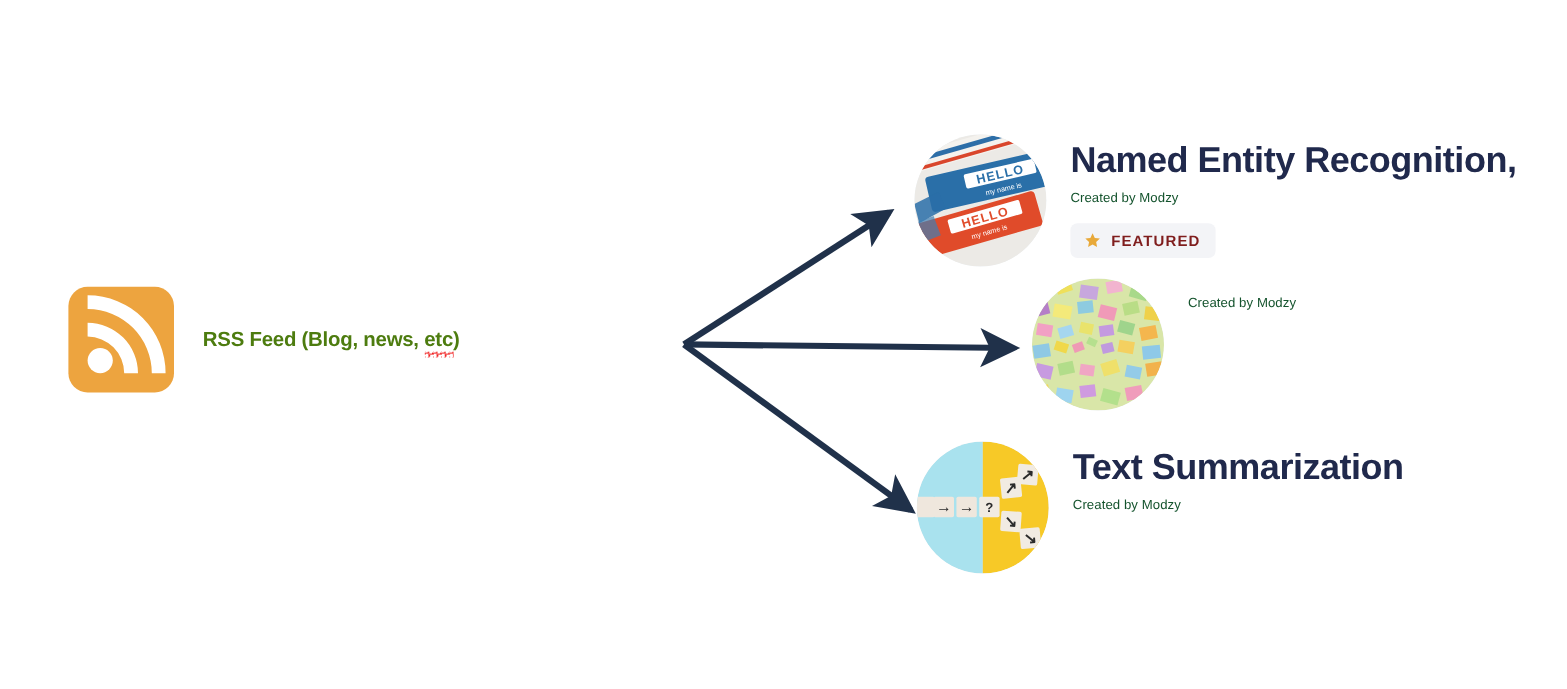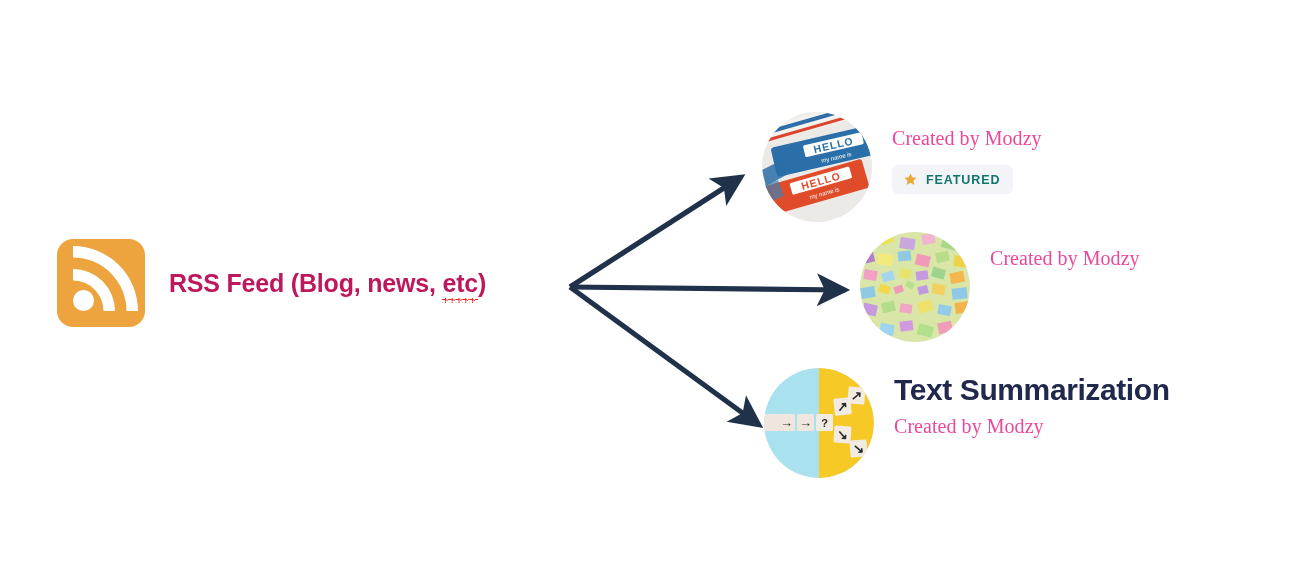--- a/index.html
+++ b/index.html
@@ -31,23 +31,23 @@
   .rss-icon {
     width: 88px;
     height: 88px;
     border-radius: 16px;
     background: #eda43f;
     position: relative;
     flex: 0 0 auto;
   }
   .rss-icon svg { display: block; }
   #source-label {
-    font-size: 25px;
+    font-size: 17px;
     font-weight: bold;
-    color: #be185d;
+    color: #4d7c0f;
     white-space: nowrap;
     letter-spacing: -0.2px;
     position: relative;
   }
   .spell-word {
     position: relative;
     display: inline-block;
   }
   .spell-word::after {
     content: "";
@@ -96,38 +96,37 @@
   .card-title {
     font-size: 30px;
     font-weight: bold;
     color: #20294c;
     letter-spacing: -0.4px;
     white-space: nowrap;
     line-height: 1.08;
   }
   .card-sub {
     margin-top: 9px;
-    font-size: 20px;
-    color: #ec4899;
+    font-size: 11px;
+    color: #14532d;
     white-space: nowrap;
     letter-spacing: 0.05px;
-    font-family: Liberation Serif, serif;
   }
   .badge {
     margin-top: 15px;
     display: inline-flex;
     align-items: center;
     gap: 8px;
     background: #f3f4f7;
     border-radius: 6px;
     padding: 7px 13px 7px 11px;
     font-size: 12.5px;
     font-weight: bold;
     letter-spacing: 0.9px;
-    color: #0f766e;
+    color: #7f1d1d;
     white-space: nowrap;
   }
   .badge svg { display: block; flex: 0 0 auto; }
 
   #card-ner   { left: 762px; top: 112px; }
   #card-topic { left: 860px; top: 232px; }
   #card-summ  { left: 764px; top: 368px; }
 
   
   #card-ner .card-title { overflow: visible; }
@@ -187,20 +186,21 @@
             <rect x="30" y="66" width="62" height="12" rx="1.5" fill="#ffffff"></rect>
             <text x="61" y="76" font-family="Liberation Sans, sans-serif" font-size="10.5" font-weight="bold" fill="#e04b2a" text-anchor="middle" letter-spacing="1">HELLO</text>
             <text x="61" y="87" font-family="Liberation Sans, sans-serif" font-size="6" fill="#ffffff" text-anchor="middle">my name is</text>
           </g>
           <path d="M0 58 L20 48 L26 62 L4 74 Z" fill="#2a6fa8" opacity="0.85"></path>
           <path d="M0 74 L16 68 L22 84 L2 92 Z" fill="#3e7fb4" opacity="0.7"></path>
         </g>
       </svg>
     </div>
     <div class="card-body">
+      <div class="card-title">Named Entity Recognition,</div>
       <div class="card-sub">Created by Modzy</div>
       <div class="badge">
         <svg width="15" height="15" viewBox="0 0 24 24">
           <path fill="#e8a93a" d="M12 2.2l2.95 6.2 6.75.88-4.95 4.6 1.26 6.72L12 17.3l-6.01 3.3 1.26-6.72L2.3 9.28l6.75-.88z"></path>
         </svg>
         <span>FEATURED</span>
       </div>
     </div>
   </div>
 

